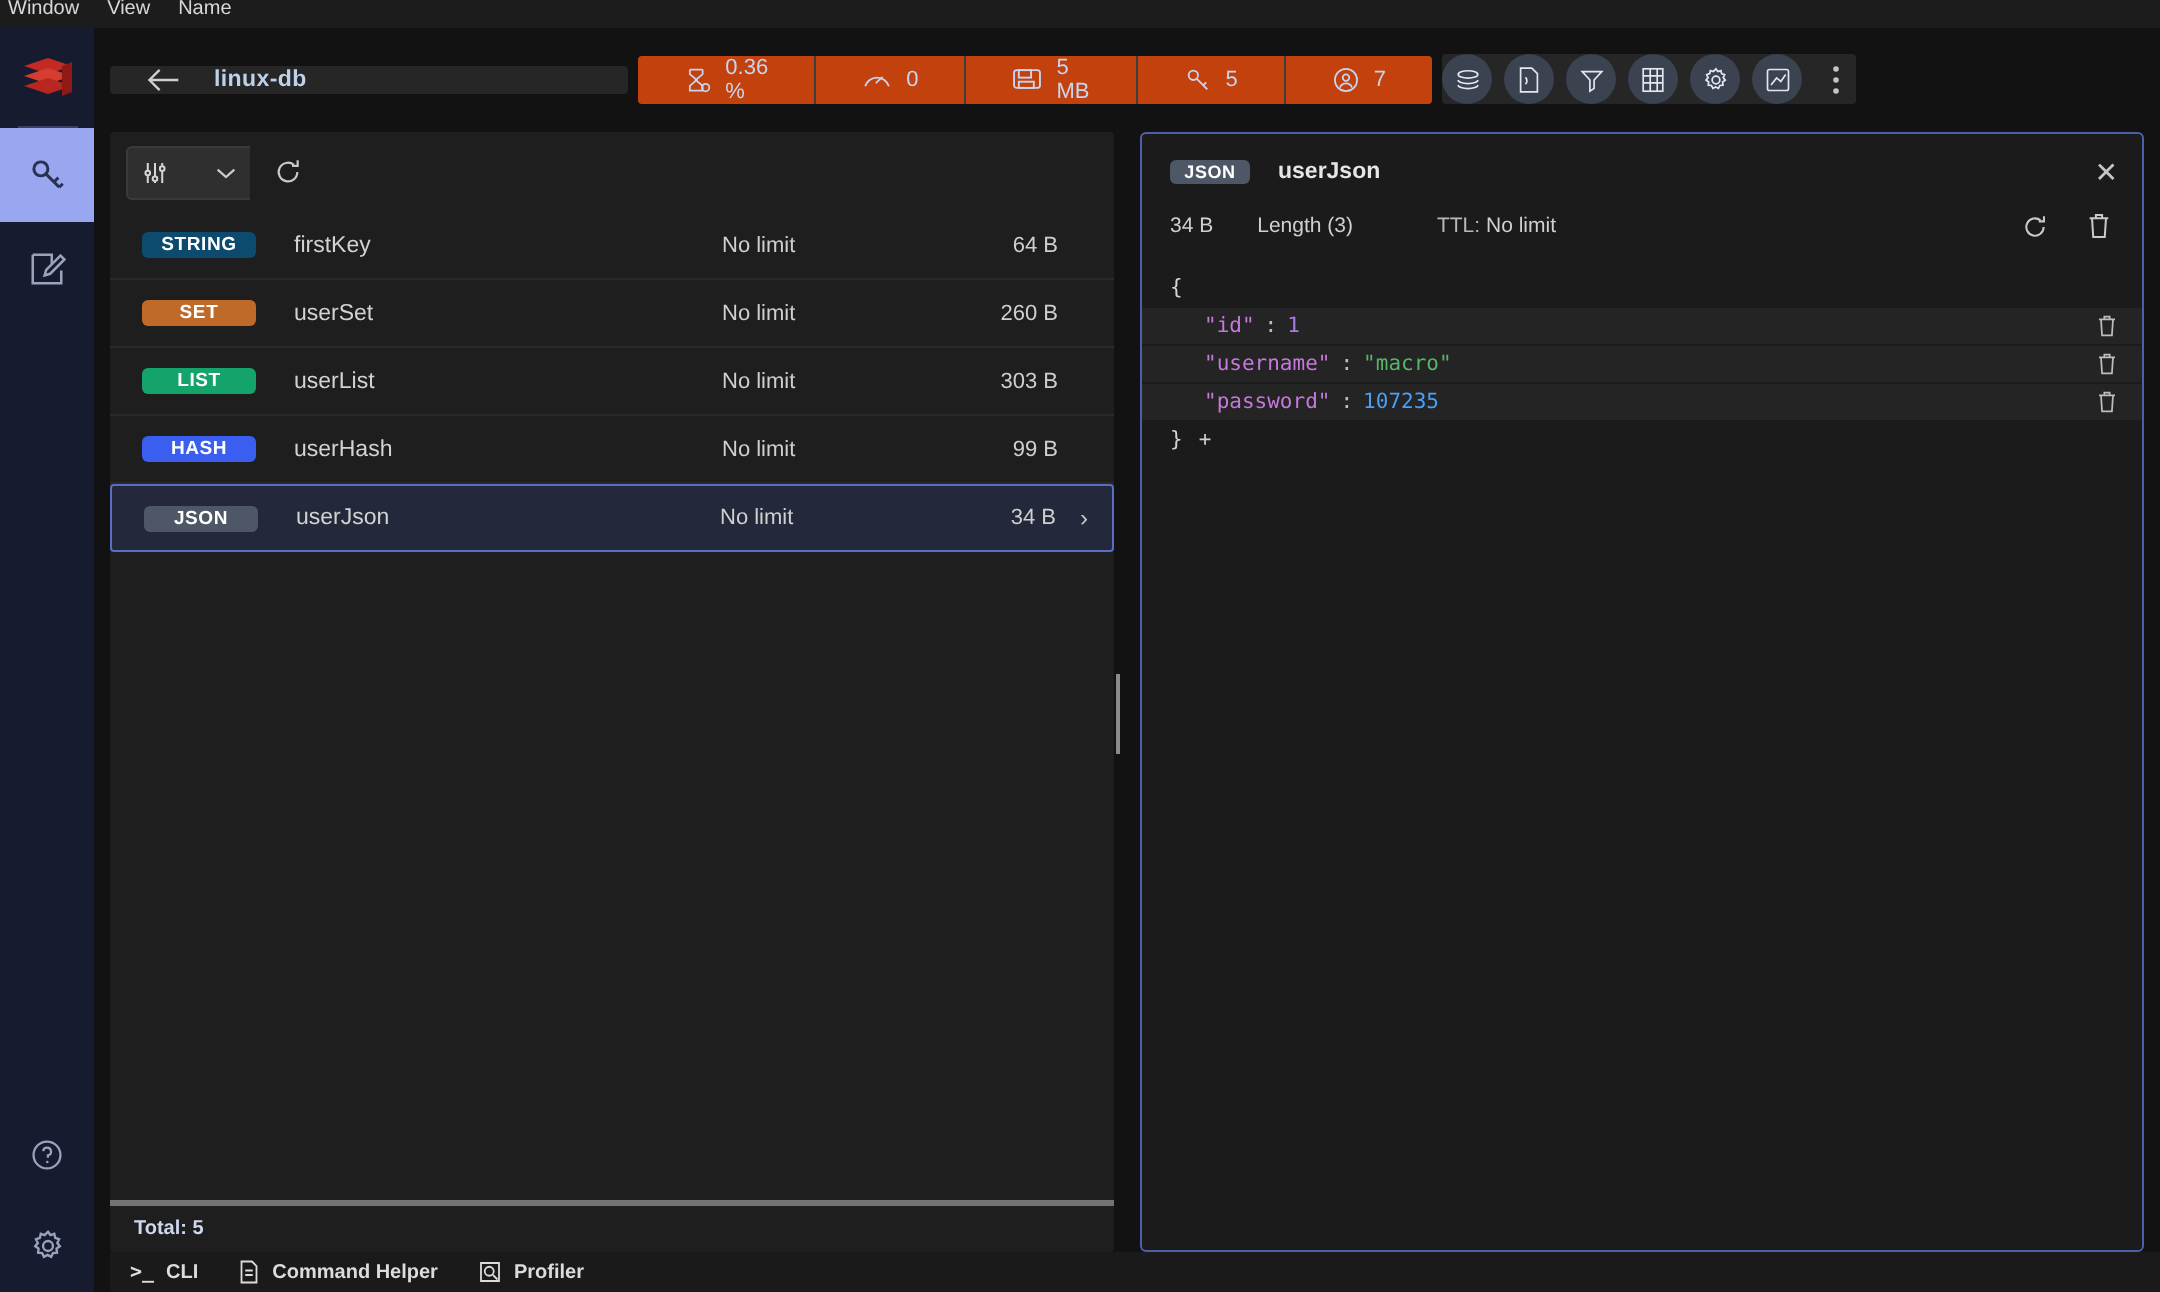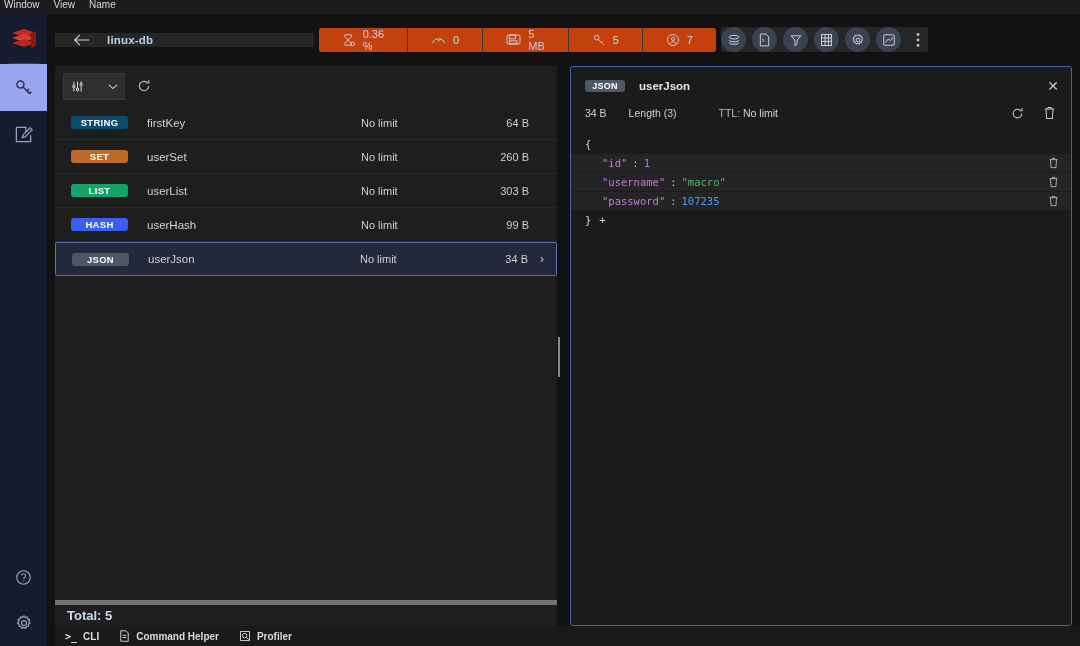--- a/index.html
+++ b/index.html
@@ -99,22 +99,22 @@
     width: 57px; text-align: center; color: #fff; font-size: 9.5px; font-weight: bold;
     padding: 1px 0; border-radius: 3px; letter-spacing: .3px;
   }
   .kname { margin-left: 19px; color: #d2d2d2; font-size: 11.5px; }
   .kttl { margin-left: auto; width: 96px; color: #cfcfcf; font-size: 11px; }
   .ksize { width: 72px; color: #cfcfcf; font-size: 11px; text-align: right; }
   .kchev { width: 28px; text-align: center; color: #c9c9c9; font-size: 12px; }
   .kblank { width: 28px; }
   .klist-fill { flex: 1; }
   .total {
-    height: 26px; border-top: 5px solid #737373; display: flex; align-items: center;
-    padding-left: 12px; color: #cdd8ef; font-size: 13px; font-weight: bold;
+    height: 26px; border-top: 3px solid #737373; display: flex; align-items: center;
+    padding-left: 12px; color: #cdd8ef; font-size: 10px; font-weight: bold;
   }
 
   
   .divider {
     position: absolute; left: 558px; top: 337px; width: 6px; height: 20px;
   }
   .divider i { display:block; width:2px; height:20px; background:#8b8b8b; float:left; margin-right:2px;}
 
   
   .details {

